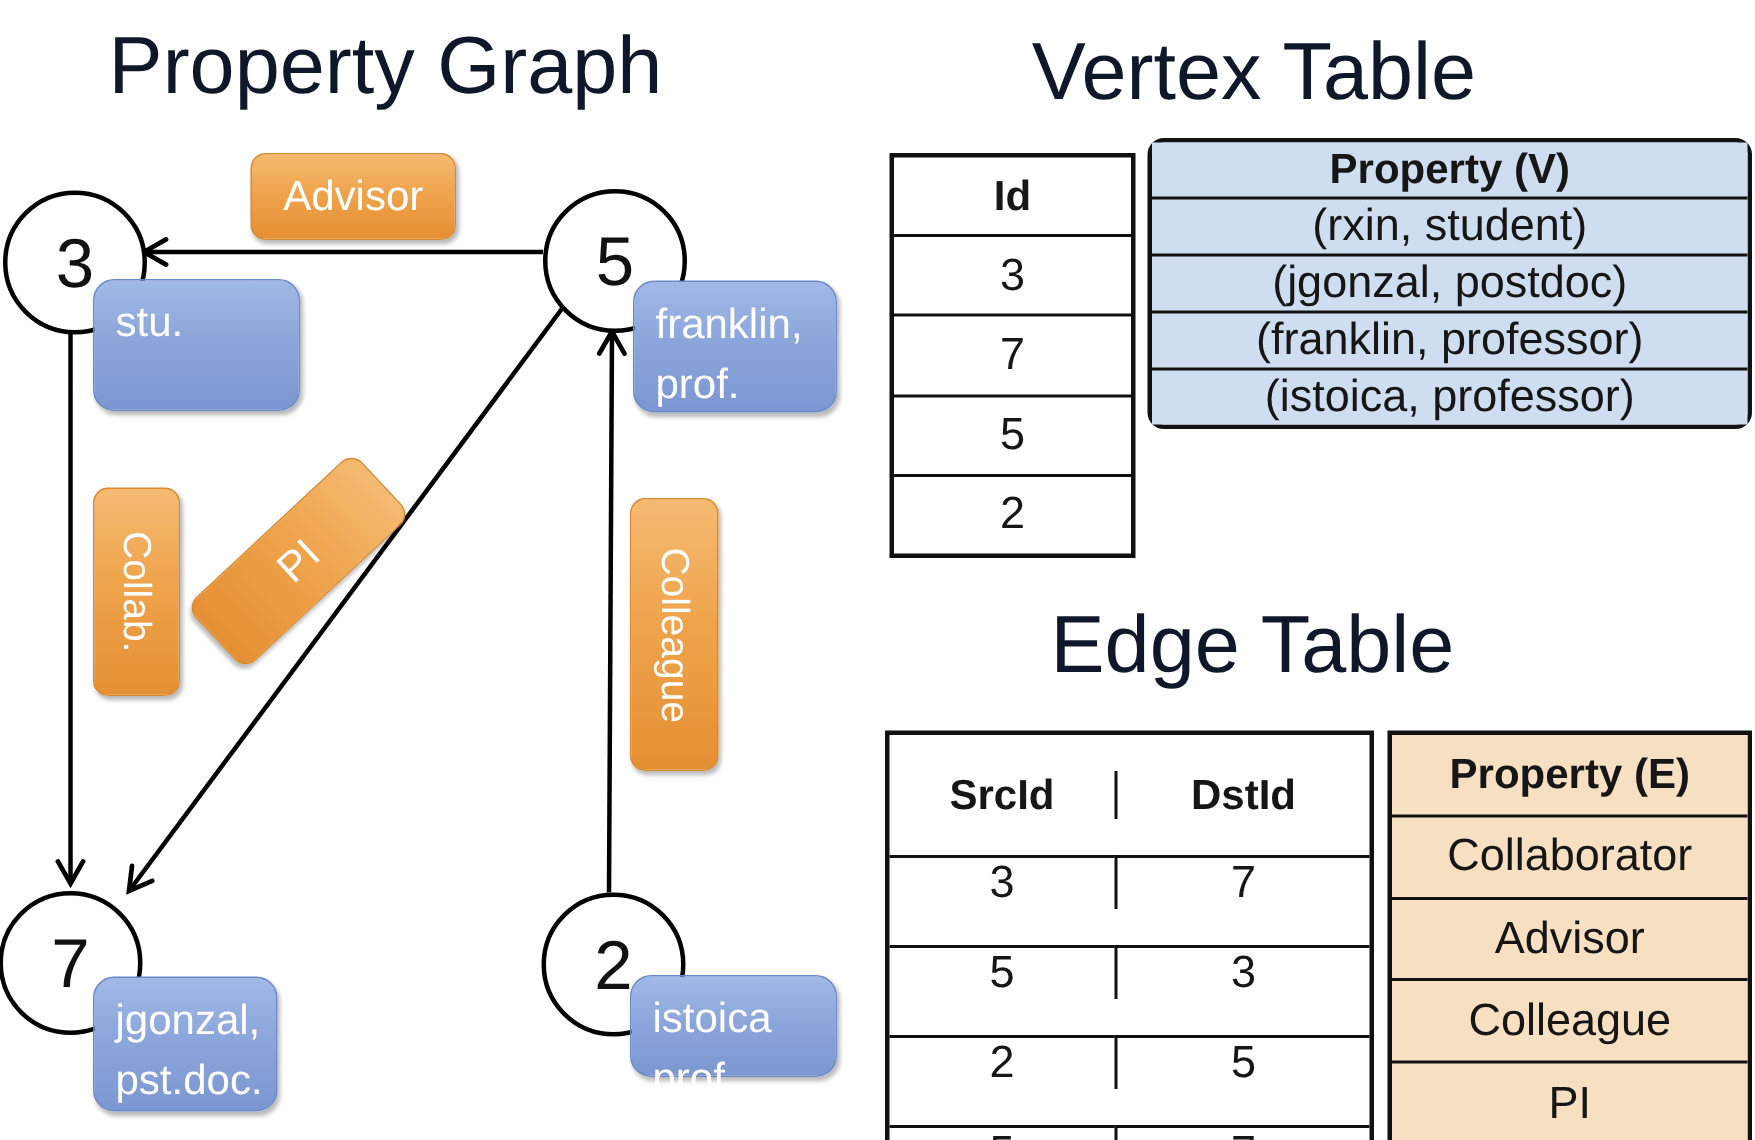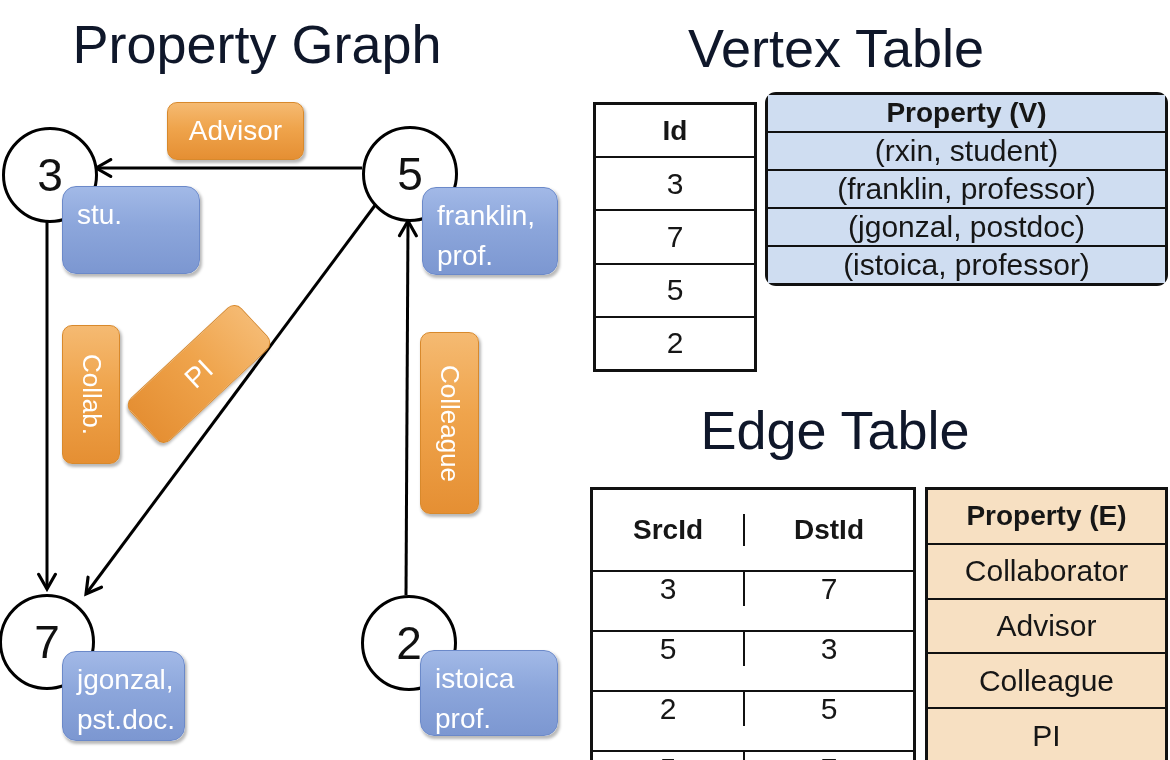--- a/index.html
+++ b/index.html
@@ -114,41 +114,41 @@
     <div>stu.</div>
   </div>
   <div class="abs ptag" style="left:422px; top:187px; width:136px; height:88px;">
     <div>franklin,</div>
     <div>prof.</div>
   </div>
   <div class="abs ptag" style="left:62px; top:651px; width:123px; height:90px;">
     <div>jgonzal,</div>
     <div>pst.doc.</div>
   </div>
-  <div class="abs ptag" style="left:420px; top:650px; width:138px; height:86px;">
+  <div class="abs ptag" style="left:420px; top:650px; width:138px; height:68px;">
     <div>istoica</div>
     <div>prof.</div>
   </div>
 
   <div class="abs title" style="left:57px;  top:16px;  width:400px;">Property Graph</div>
   <div class="abs title" style="left:636px; top:20px;  width:400px;">Vertex Table</div>
   <div class="abs title" style="left:635px; top:402px; width:400px;">Edge Table</div>
 
   <div class="tcol" style="left:593px; top:102px; width:164px; height:270px;">
     <div class="cell hdr">Id</div>
     <div class="cell">3</div>
     <div class="cell">7</div>
     <div class="cell">5</div>
     <div class="cell">2</div>
   </div>
   <div class="tcol" style="left:765px; top:92px; width:403px; height:194px;border-radius:11px;">
     <div class="cell hdr fill-blue">Property (V)</div>
     <div class="cell fill-blue">(rxin, student)</div>
+    <div class="cell fill-blue">(jgonzal, postdoc)</div>
     <div class="cell fill-blue">(franklin, professor)</div>
-    <div class="cell fill-blue">(jgonzal, postdoc)</div>
     <div class="cell fill-blue">(istoica, professor)</div>
   </div>
 
   <div class="tgrid" style="left:590px; top:487px; width:326px; height:278px;">
     <div class="cell hdr r0">SrcId</div>
     <div class="cell hdr r0 c1">DstId</div>
     <div class="cell">3</div>
     <div class="cell c1">7</div>
     <div class="cell">5</div>
     <div class="cell c1">3</div>

